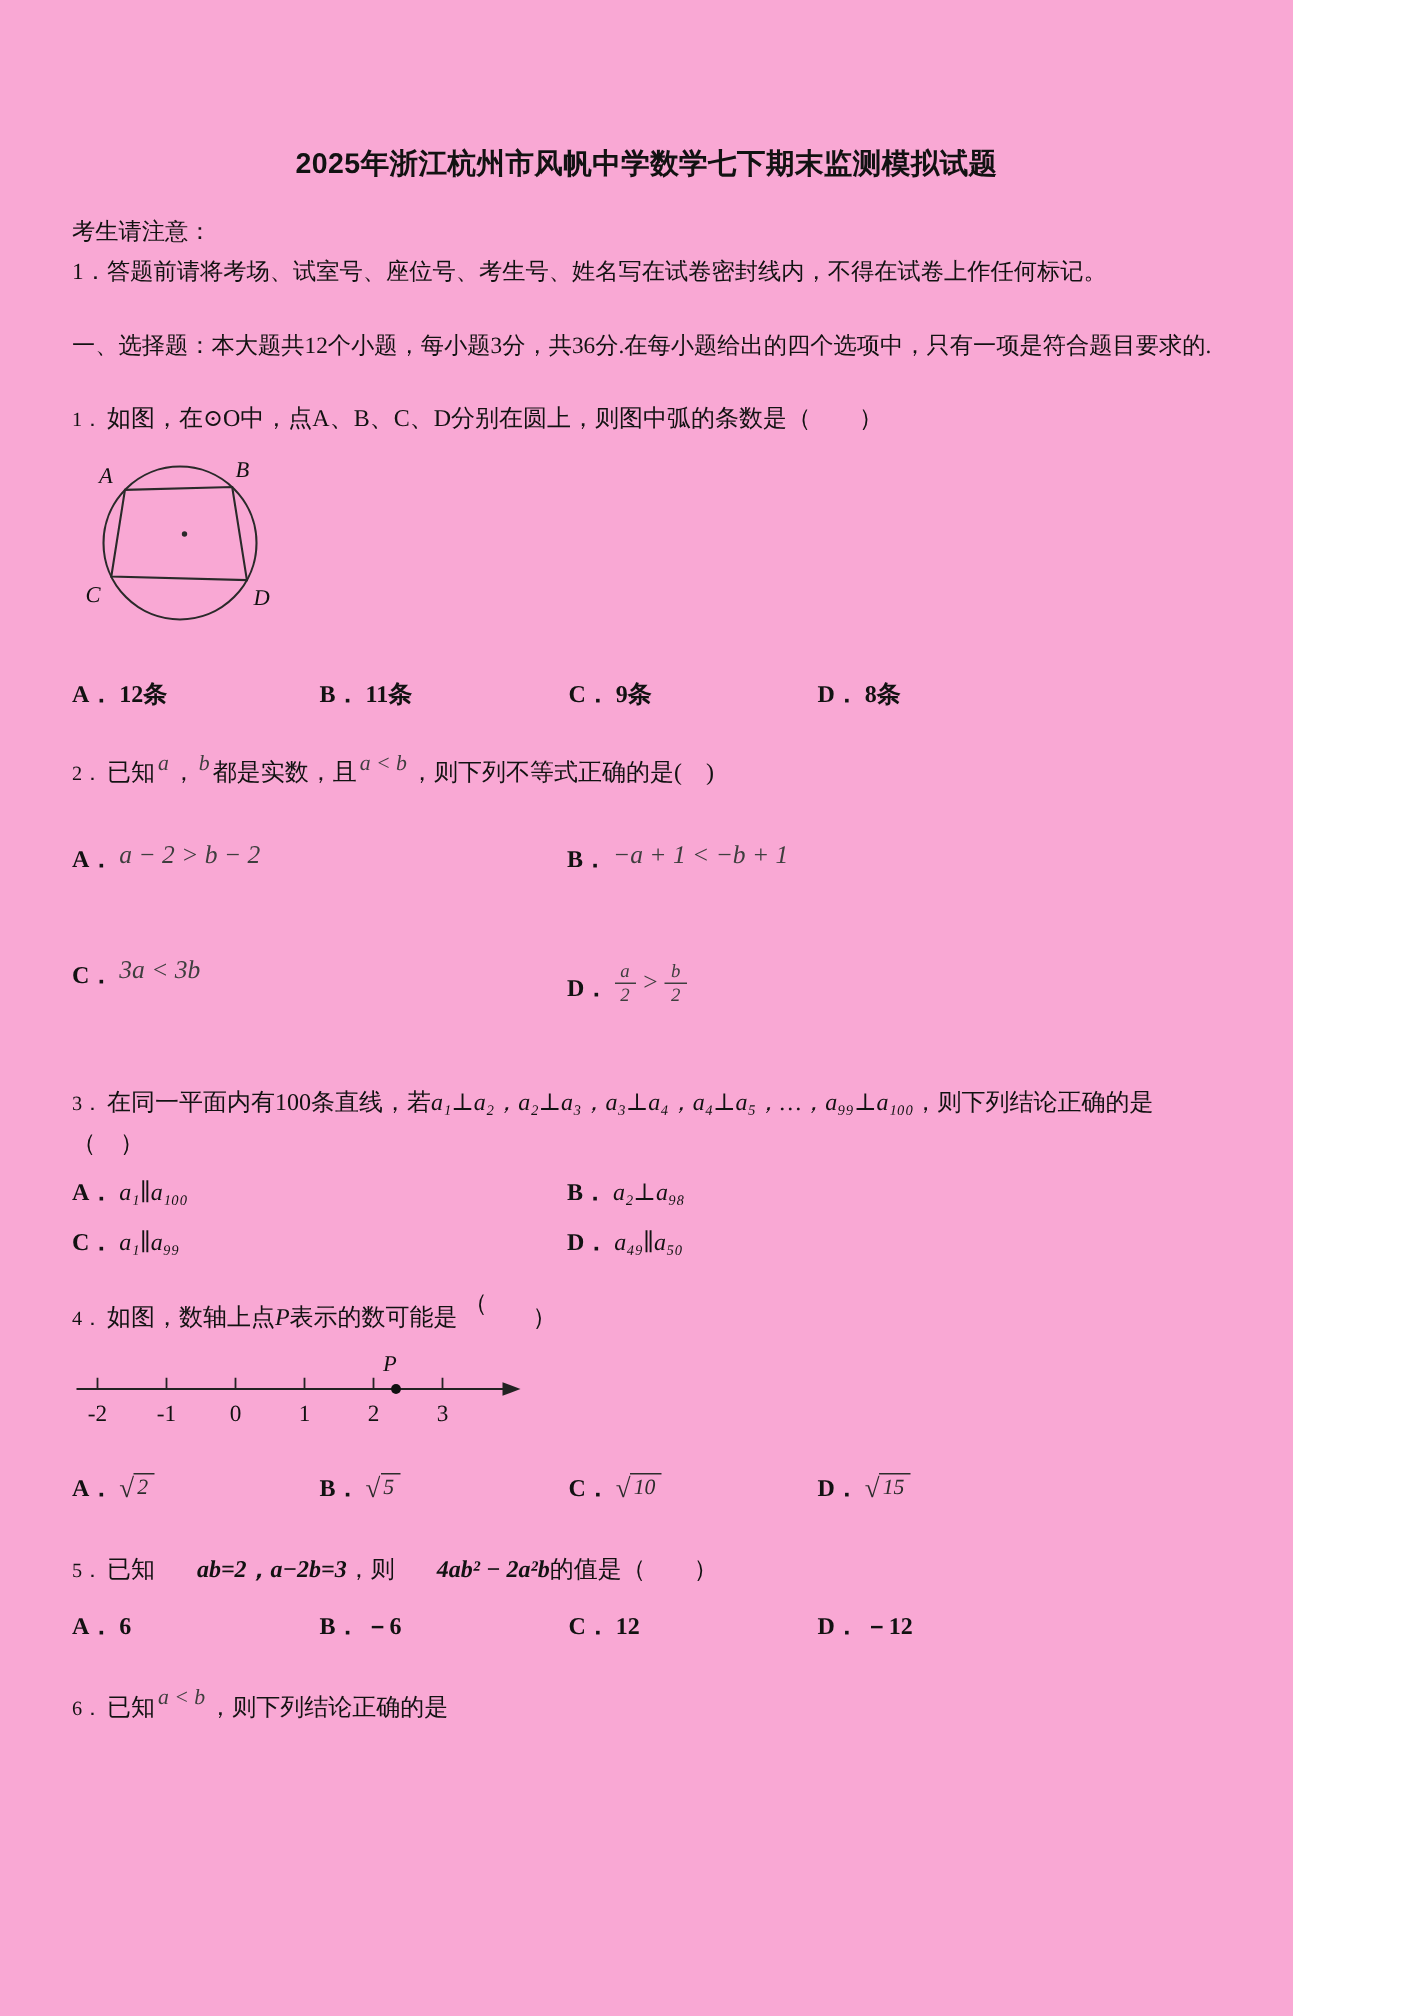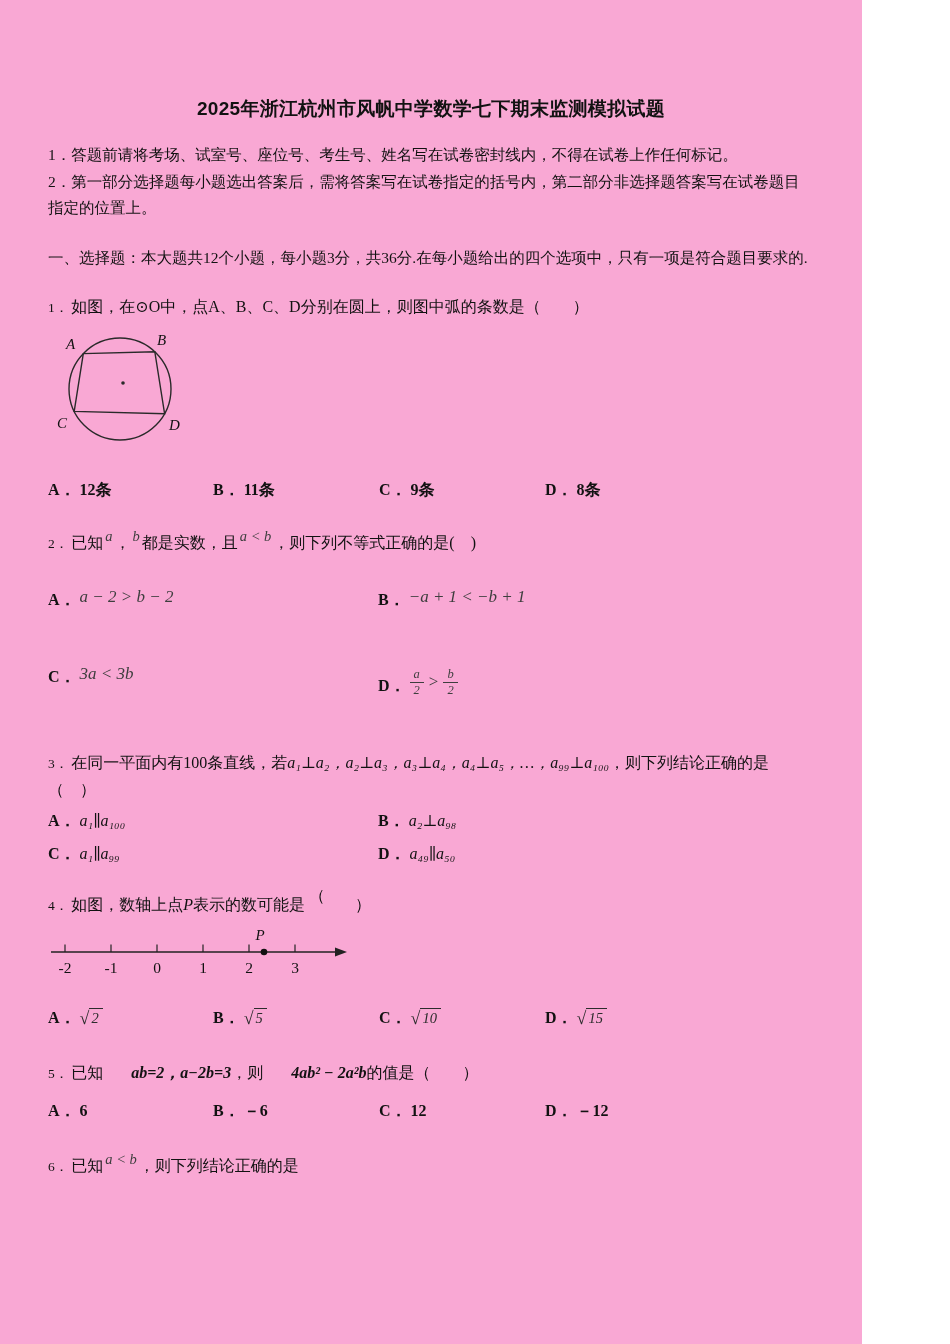--- a/index.html
+++ b/index.html
@@ -58,22 +58,22 @@
   #q6 { margin-top: 30px; }
 </style>
 </head>
 <body>
 
 <div class="page">
 
   <h1 class="title">2025年浙江杭州市风帆中学数学七下期末监测模拟试题</h1>
 
   <div class="notice">
+    <p>考生请注意：</p>
     <p>1．答题前请将考场、试室号、座位号、考生号、姓名写在试卷密封线内，不得在试卷上作任何标记。</p>
-    <p>2．第一部分选择题每小题选出答案后，需将答案写在试卷指定的括号内，第二部分非选择题答案写在试卷题目指定的位置上。</p>
   </div>
 
   <p class="section">一、选择题：本大题共12个小题，每小题3分，共36分.在每小题给出的四个选项中，只有一项是符合题目要求的.</p>
 
   <div class="q" id="q1">
     <p class="stem"><span class="qnum">1．</span><span>如图，在⊙O中，点A、B、C、D分别在圆上，则图中弧的条数是（　　）</span></p>
     <svg class="diagram" width="150" height="122" viewBox="0 0 150 122">
       <circle cx="64" cy="61" r="51" fill="none" stroke="#2a2a2a" stroke-width="1.4"></circle>
       <polygon points="27.3,25.6 98.8,23.7 108.6,85.7 18.2,83.4" fill="none" stroke="#2a2a2a" stroke-width="1.4"></polygon>
       <circle cx="67" cy="55" r="1.8" fill="#2a2a2a"></circle>

